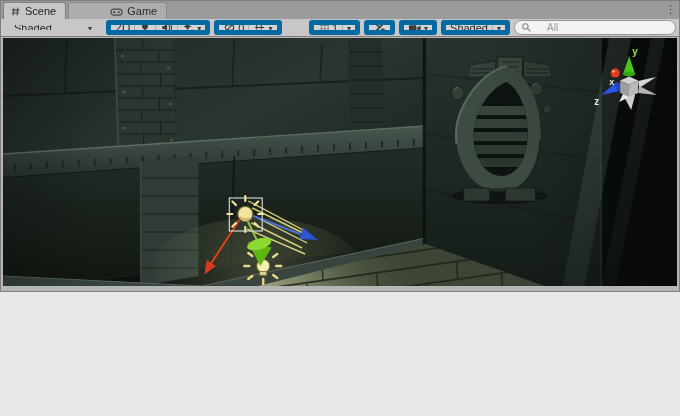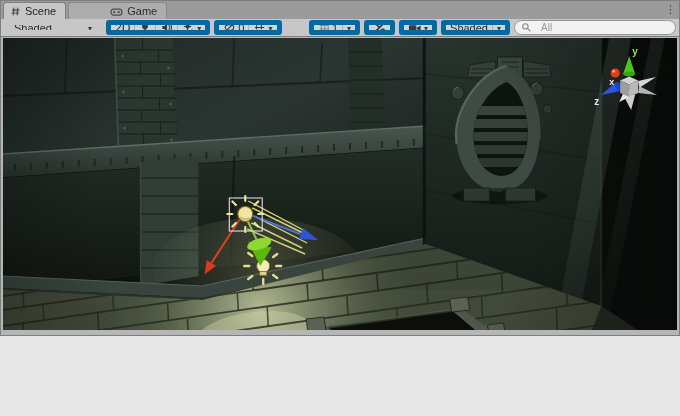--- a/index.html
+++ b/index.html
@@ -1,18 +1,18 @@
 <!DOCTYPE html>
 <html><head>
 <meta charset="utf-8">
 <style>
   html,body{margin:0;padding:0;background:#e8e8e8;}
   *{box-sizing:border-box;}
   .window{
-    position:relative;width:680px;height:336px;
+    position:relative;width:680px;height:292px;
     background:#b6b6b6;border:1px solid #7e7e7e;
     font-family:"Liberation Sans",sans-serif;
     -webkit-font-smoothing:antialiased;
     user-select:none;overflow:hidden;
   }
   
   .tabbar{height:18px;background:#9b9b9b;display:flex;align-items:flex-end;position:relative;border-bottom:0;}
   .tab{height:17px;display:flex;align-items:center;gap:4px;padding:0 9px 0 6px;
        font-size:11px;color:#1d1d1d;border:1px solid #7f7f7f;border-bottom:none;
        border-radius:3px 3px 0 0;margin-left:2px;}
@@ -26,21 +26,21 @@
   .tb-spring{flex:1;}
   .ctrl{height:15px;display:flex;align-items:center;border:5px solid #0369a1;background:#d3d3d3;border-radius:3px;overflow:hidden;}
   .ctrl.flat{border-color:transparent;background:transparent;}
   .seg{height:100%;display:flex;align-items:center;padding:0 4px;gap:2px;}
   .seg + .seg{border-left:1px solid #adadad;}
   .caret{font-size:8px;color:#3c3c3c;line-height:1;transform:translateY(0.5px);}
   .lbl{color:#2a2a2a;}
   .num{color:#2a2a2a;}
   .dd-shaded{width:98px;justify-content:space-between;display:flex;align-items:center;padding:0 5px;height:15px;}
   .searchpill{height:15px;width:162px;border:1px solid #979797;border-radius:8px;background:#f2f2f2;
-              display:flex;align-items:center;padding:0 6px;gap:9px;}
+              display:flex;align-items:center;padding:0 6px;gap:15px;}
   .searchpill input{border:none;outline:none;background:transparent;font-size:10px;width:100%;
                     font-family:"Liberation Sans",sans-serif;color:#333;padding:0;}
   .searchpill input::placeholder{color:#9a9a9a;}
   .icn{display:flex;align-items:center;justify-content:center;}
   
   .viewport{position:absolute;left:2px;right:2px;top:37px;height:372px;background:#11150f;overflow:hidden;}
   .viewport svg{display:block;width:100%;height:100%;}
   .chrome-bottom{position:absolute;left:0;right:0;bottom:0;height:5px;background:#b6b6b6;}
 </style>
 </head>

